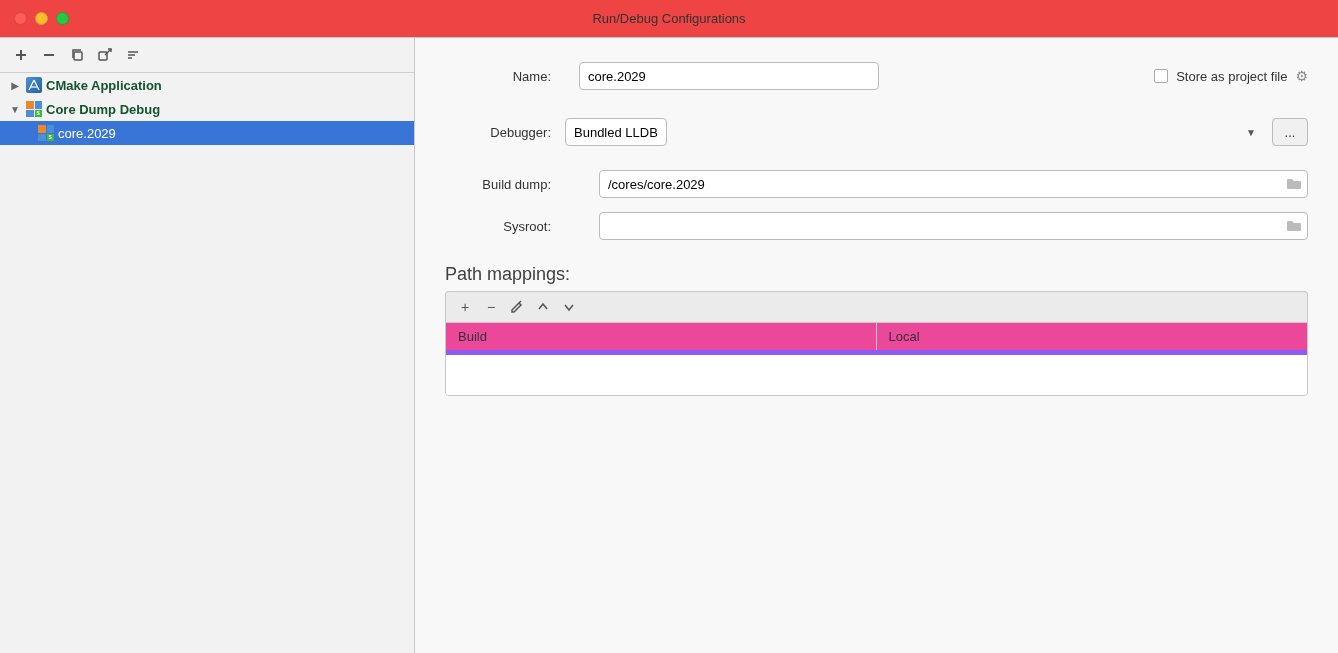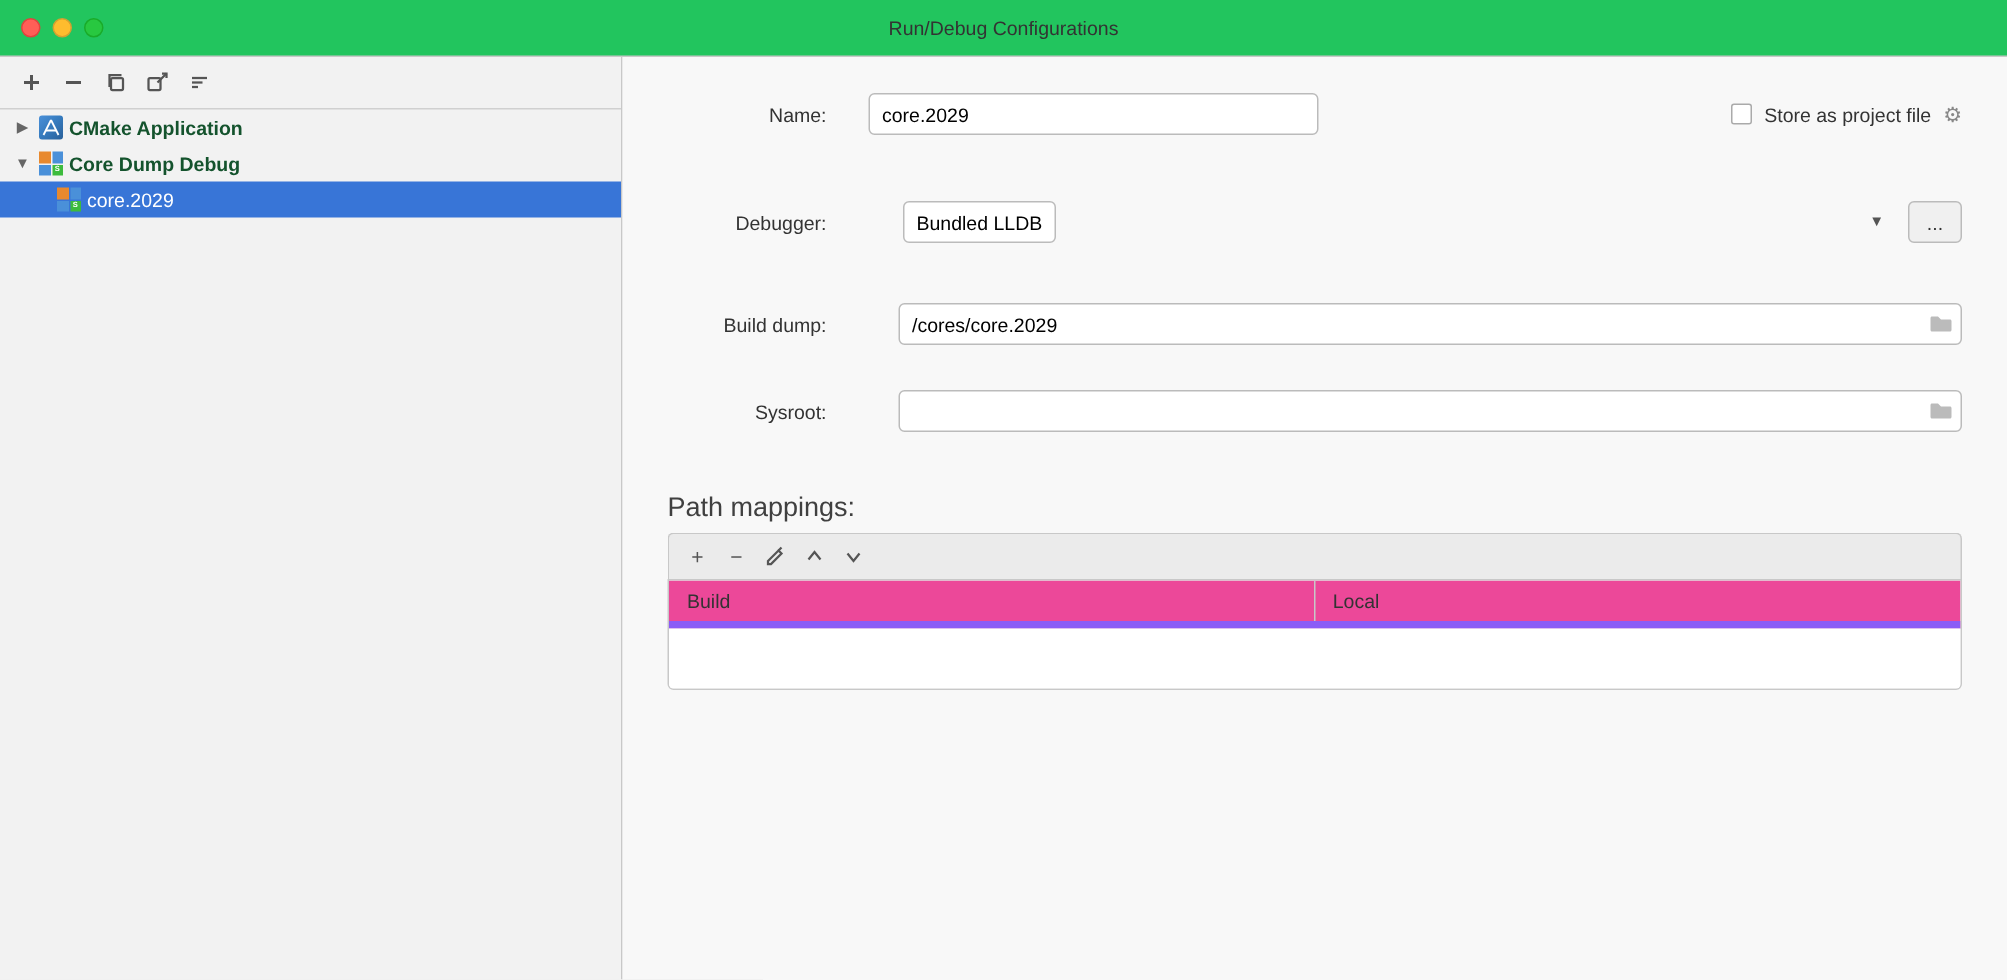--- a/index.html
+++ b/index.html
@@ -7,21 +7,21 @@
       font-family: -apple-system, BlinkMacSystemFont, "Helvetica Neue", Arial, sans-serif;
       font-size: 13px;
       background: #e8e8e8;
       width: 1338px;
       height: 653px;
       overflow: hidden;
     }
 
     
     .title-bar {
-      background: #22c55e;
+      background: #ef4444;
       border-bottom: 1px solid #c8c8c8;
       height: 38px;
       display: flex;
       align-items: center;
       justify-content: center;
       position: relative;
       padding: 0 16px;
     }
     .title-bar-buttons {
       position: absolute;
@@ -183,21 +183,21 @@
     }
     .item-label.bold { font-weight: 600; }
 
     
     .content-area {
       flex: 1;
       background: #f8f8f8;
       padding: 24px 30px;
       display: flex;
       flex-direction: column;
-      gap: 16px;
+      gap: 0;
     }
 
     
     .form-row {
       display: flex;
       align-items: center;
       margin-bottom: 18px;
     }
     .form-label {
       width: 120px;
@@ -258,21 +258,20 @@
     .debugger-row {
       display: flex;
       align-items: center;
       margin-bottom: 24px;
     }
     .debugger-select-wrapper {
       display: flex;
       align-items: center;
       gap: 6px;
       flex: 1;
-      margin-left: 37px;
     }
     .debugger-select {
       flex: 1;
       height: 28px;
       border: 1px solid #bbb;
       border-radius: 4px;
       padding: 0 8px;
       font-size: 13px;
       background: white;
       appearance: none;

